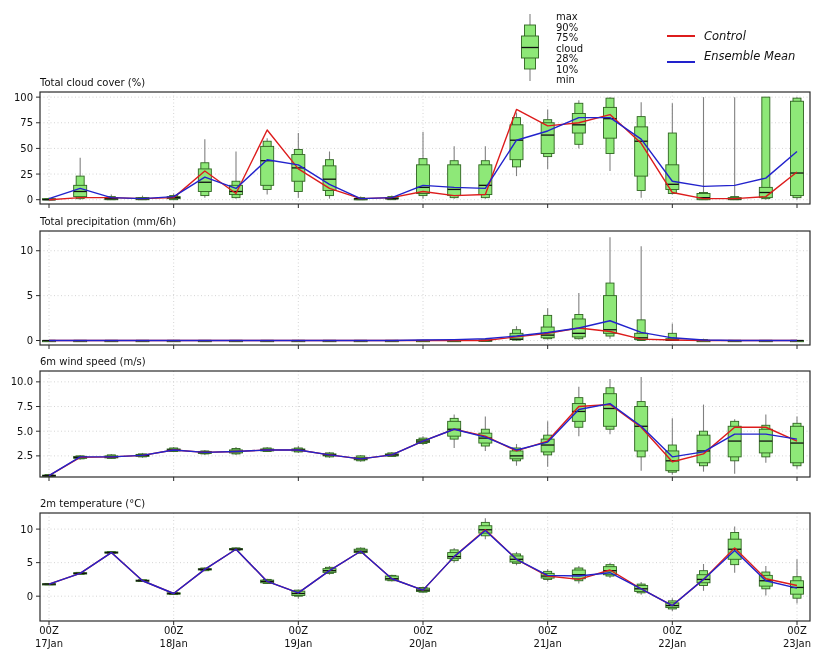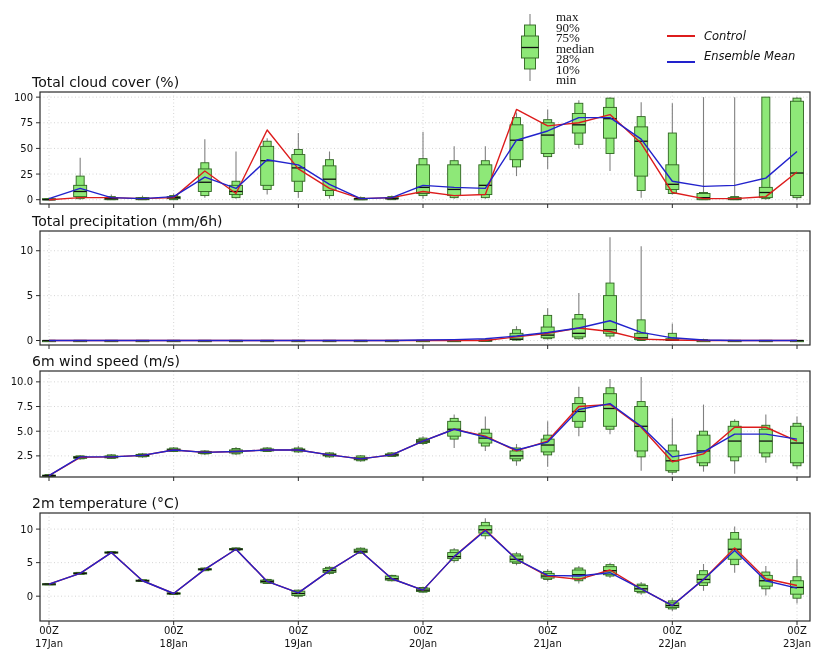--- a/index.html
+++ b/index.html
@@ -1,21 +1,21 @@
 <!DOCTYPE html>
 <html><head>
 <meta charset="utf-8">
 <style>
   html,body{margin:0;padding:0;background:#fff;}
   body{font-family:"DejaVu Sans","Liberation Sans",sans-serif;color:#111;}
   #fig{position:relative;width:821px;height:667px;background:#fff;overflow:hidden;}
   #chart{position:absolute;left:0;top:0;}
   .hdr{position:absolute;left:44px;top:8px;font-size:13.5px;line-height:19px;white-space:pre;}
-  .ptitle{position:absolute;left:32px;font-size:14px;line-height:13px;}
-  .boxlbls{position:absolute;left:556px;top:12px;font-size:13px;line-height:10.5px;font-family:Liberation Serif, serif;}
+  .ptitle{position:absolute;left:40px;font-size:10px;line-height:13px;}
+  .boxlbls{position:absolute;left:556px;top:12px;font-size:10px;line-height:10.5px;}
   .boxlbls div{height:10.5px;}
   .serline{position:absolute;width:28px;height:2px;}
   .serlbl{position:absolute;left:704px;font-size:11.5px;font-style:italic;}
 </style>
 </head>
 <body>
 
 <div id="fig">
   <svg id="chart" width="821" height="667" viewBox="0 0 821 667">
       <g>
@@ -558,21 +558,21 @@
 
   <div class="ptitle" style="top:76px">Total cloud cover (%)</div>
   <div class="ptitle" style="top:215px">Total precipitation (mm/6h)</div>
   <div class="ptitle" style="top:355px">6m wind speed (m/s)</div>
   <div class="ptitle" style="top:497px">2m temperature (°C)</div>
 
   <div class="boxlbls">
     <div>max</div>
     <div>90%</div>
     <div>75%</div>
-    <div>median</div>
+    <div>cloud</div>
     <div>28%</div>
     <div>10%</div>
     <div>min</div>
   </div>
 
   <div id="ctrl-line" class="serline" style="left: 667px; top: 35px; background: rgb(221, 28, 28);"></div>
   <div class="serlbl" style="top:29px">Control</div>
   <div id="ens-line" class="serline" style="left: 667px; top: 61px; background: rgb(34, 34, 204);"></div>
   <div class="serlbl" style="top:49px">Ensemble Mean</div>
 </div>

